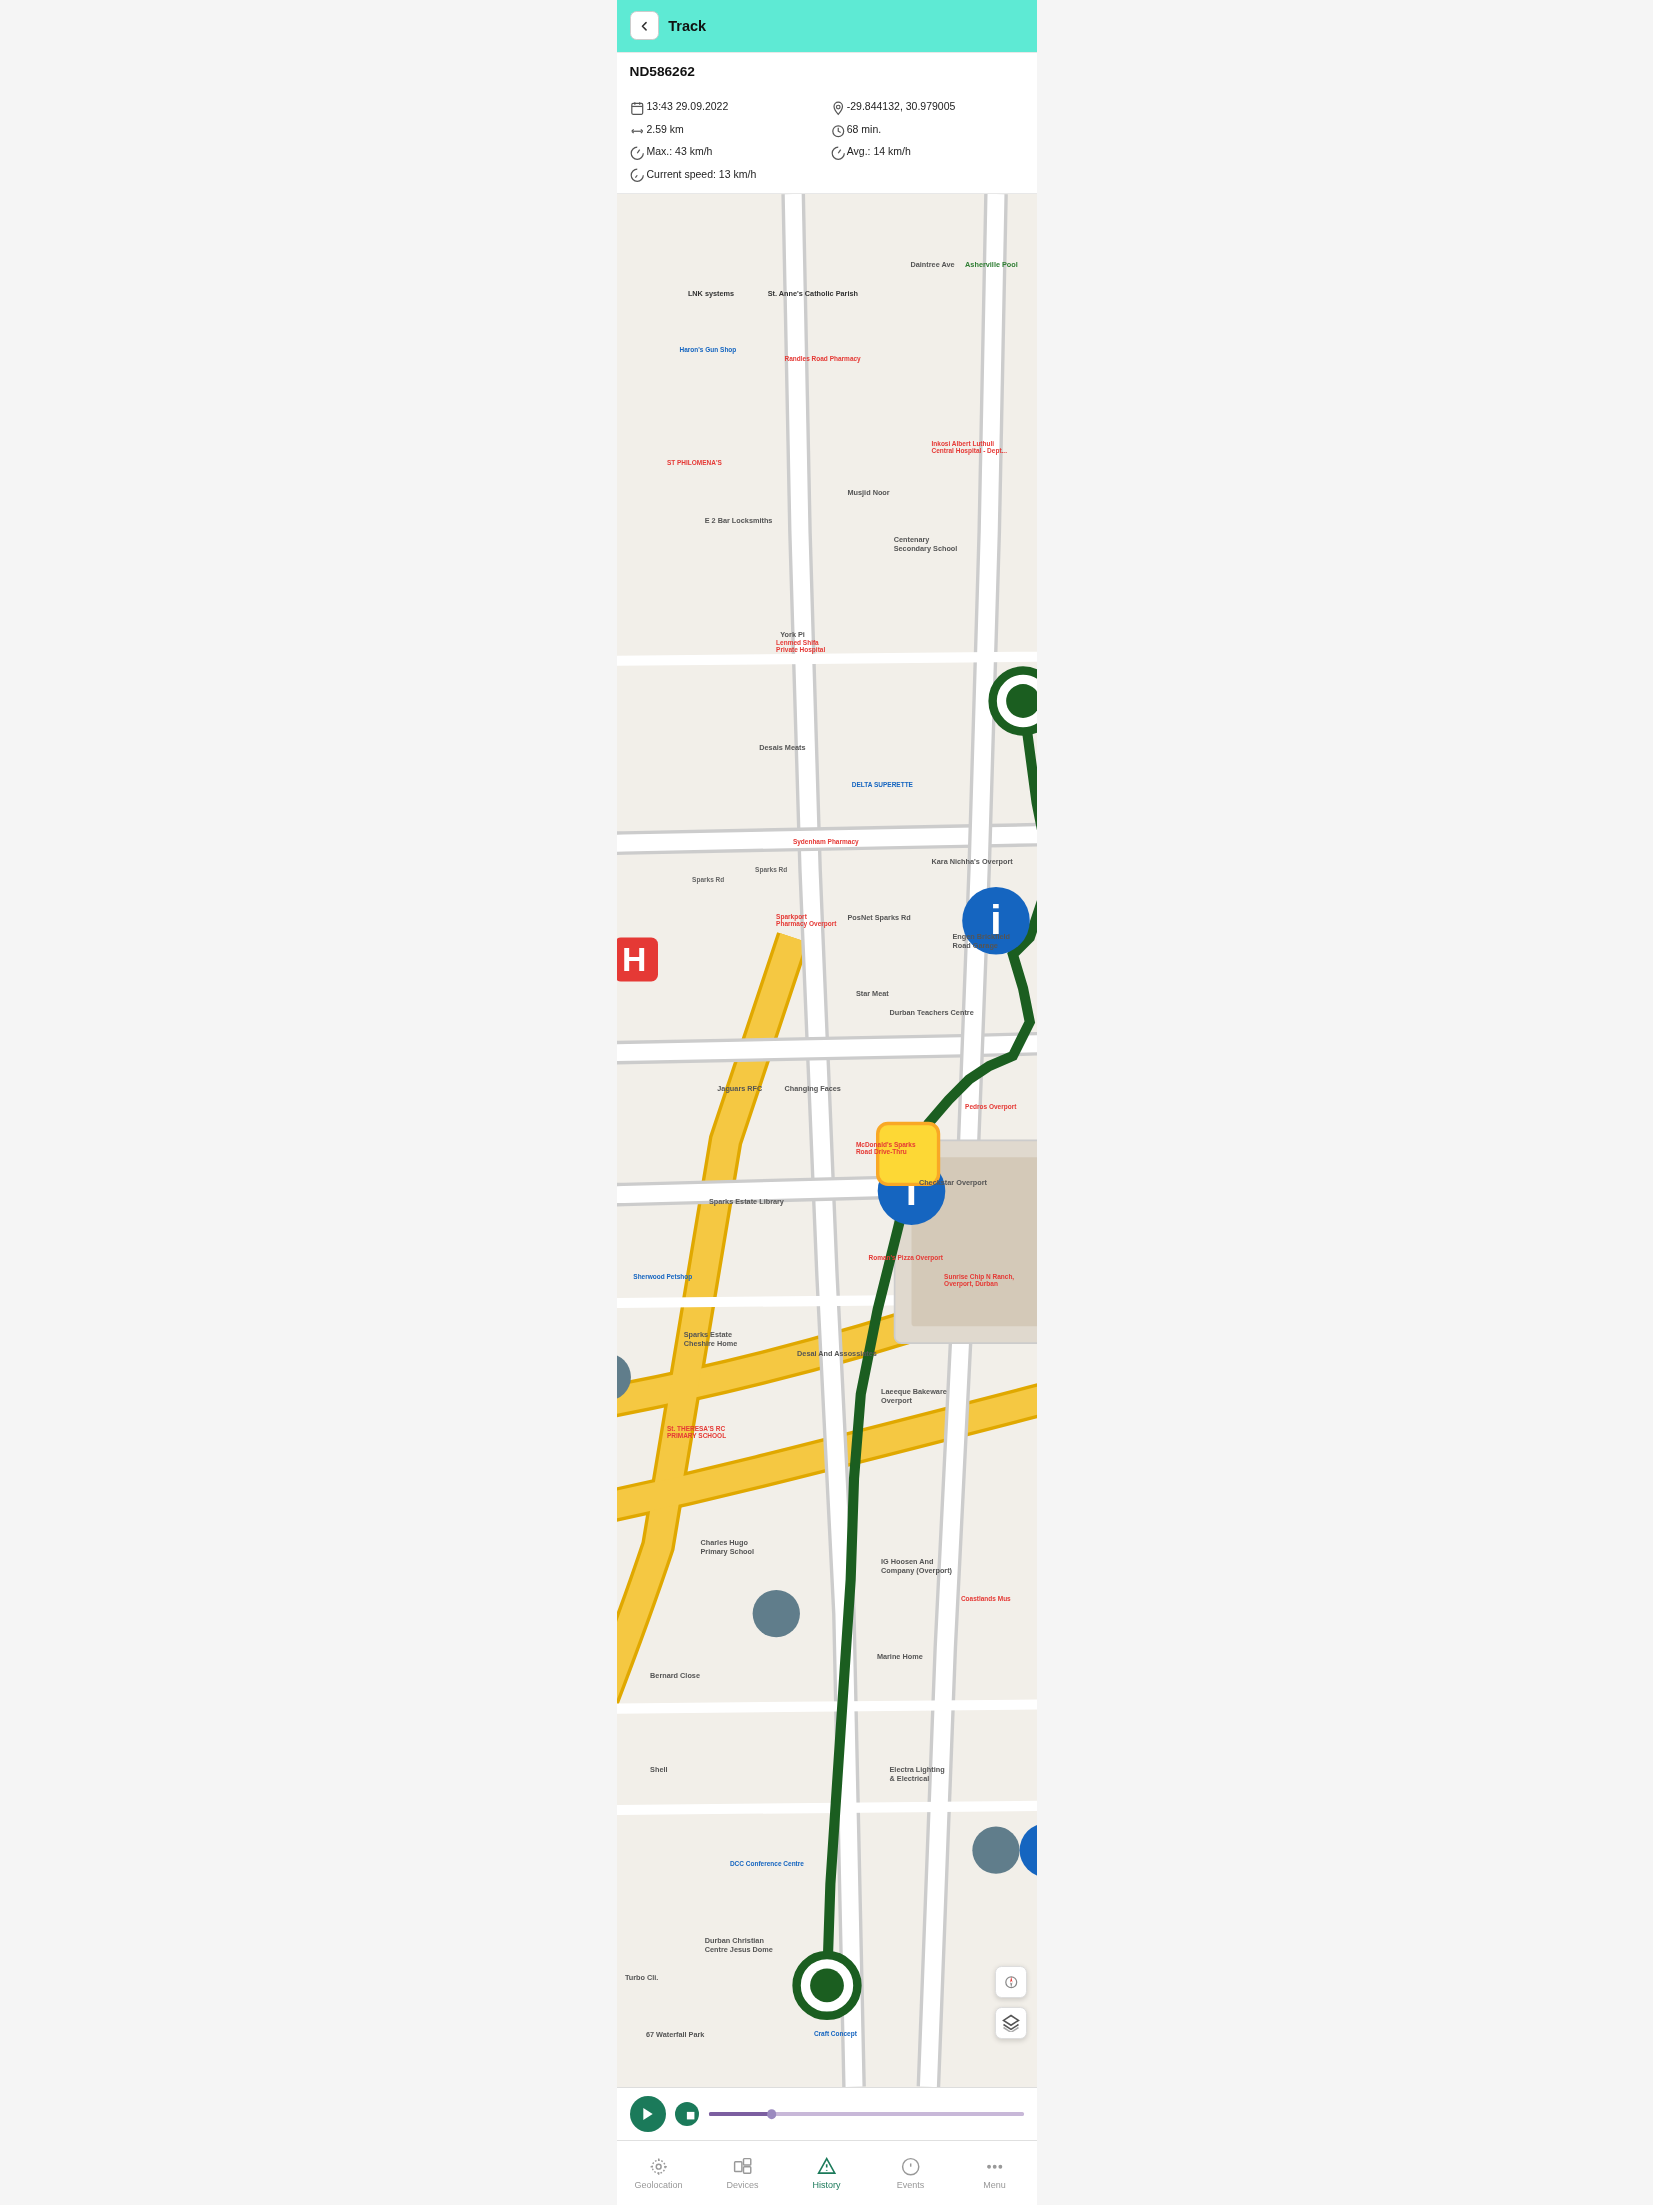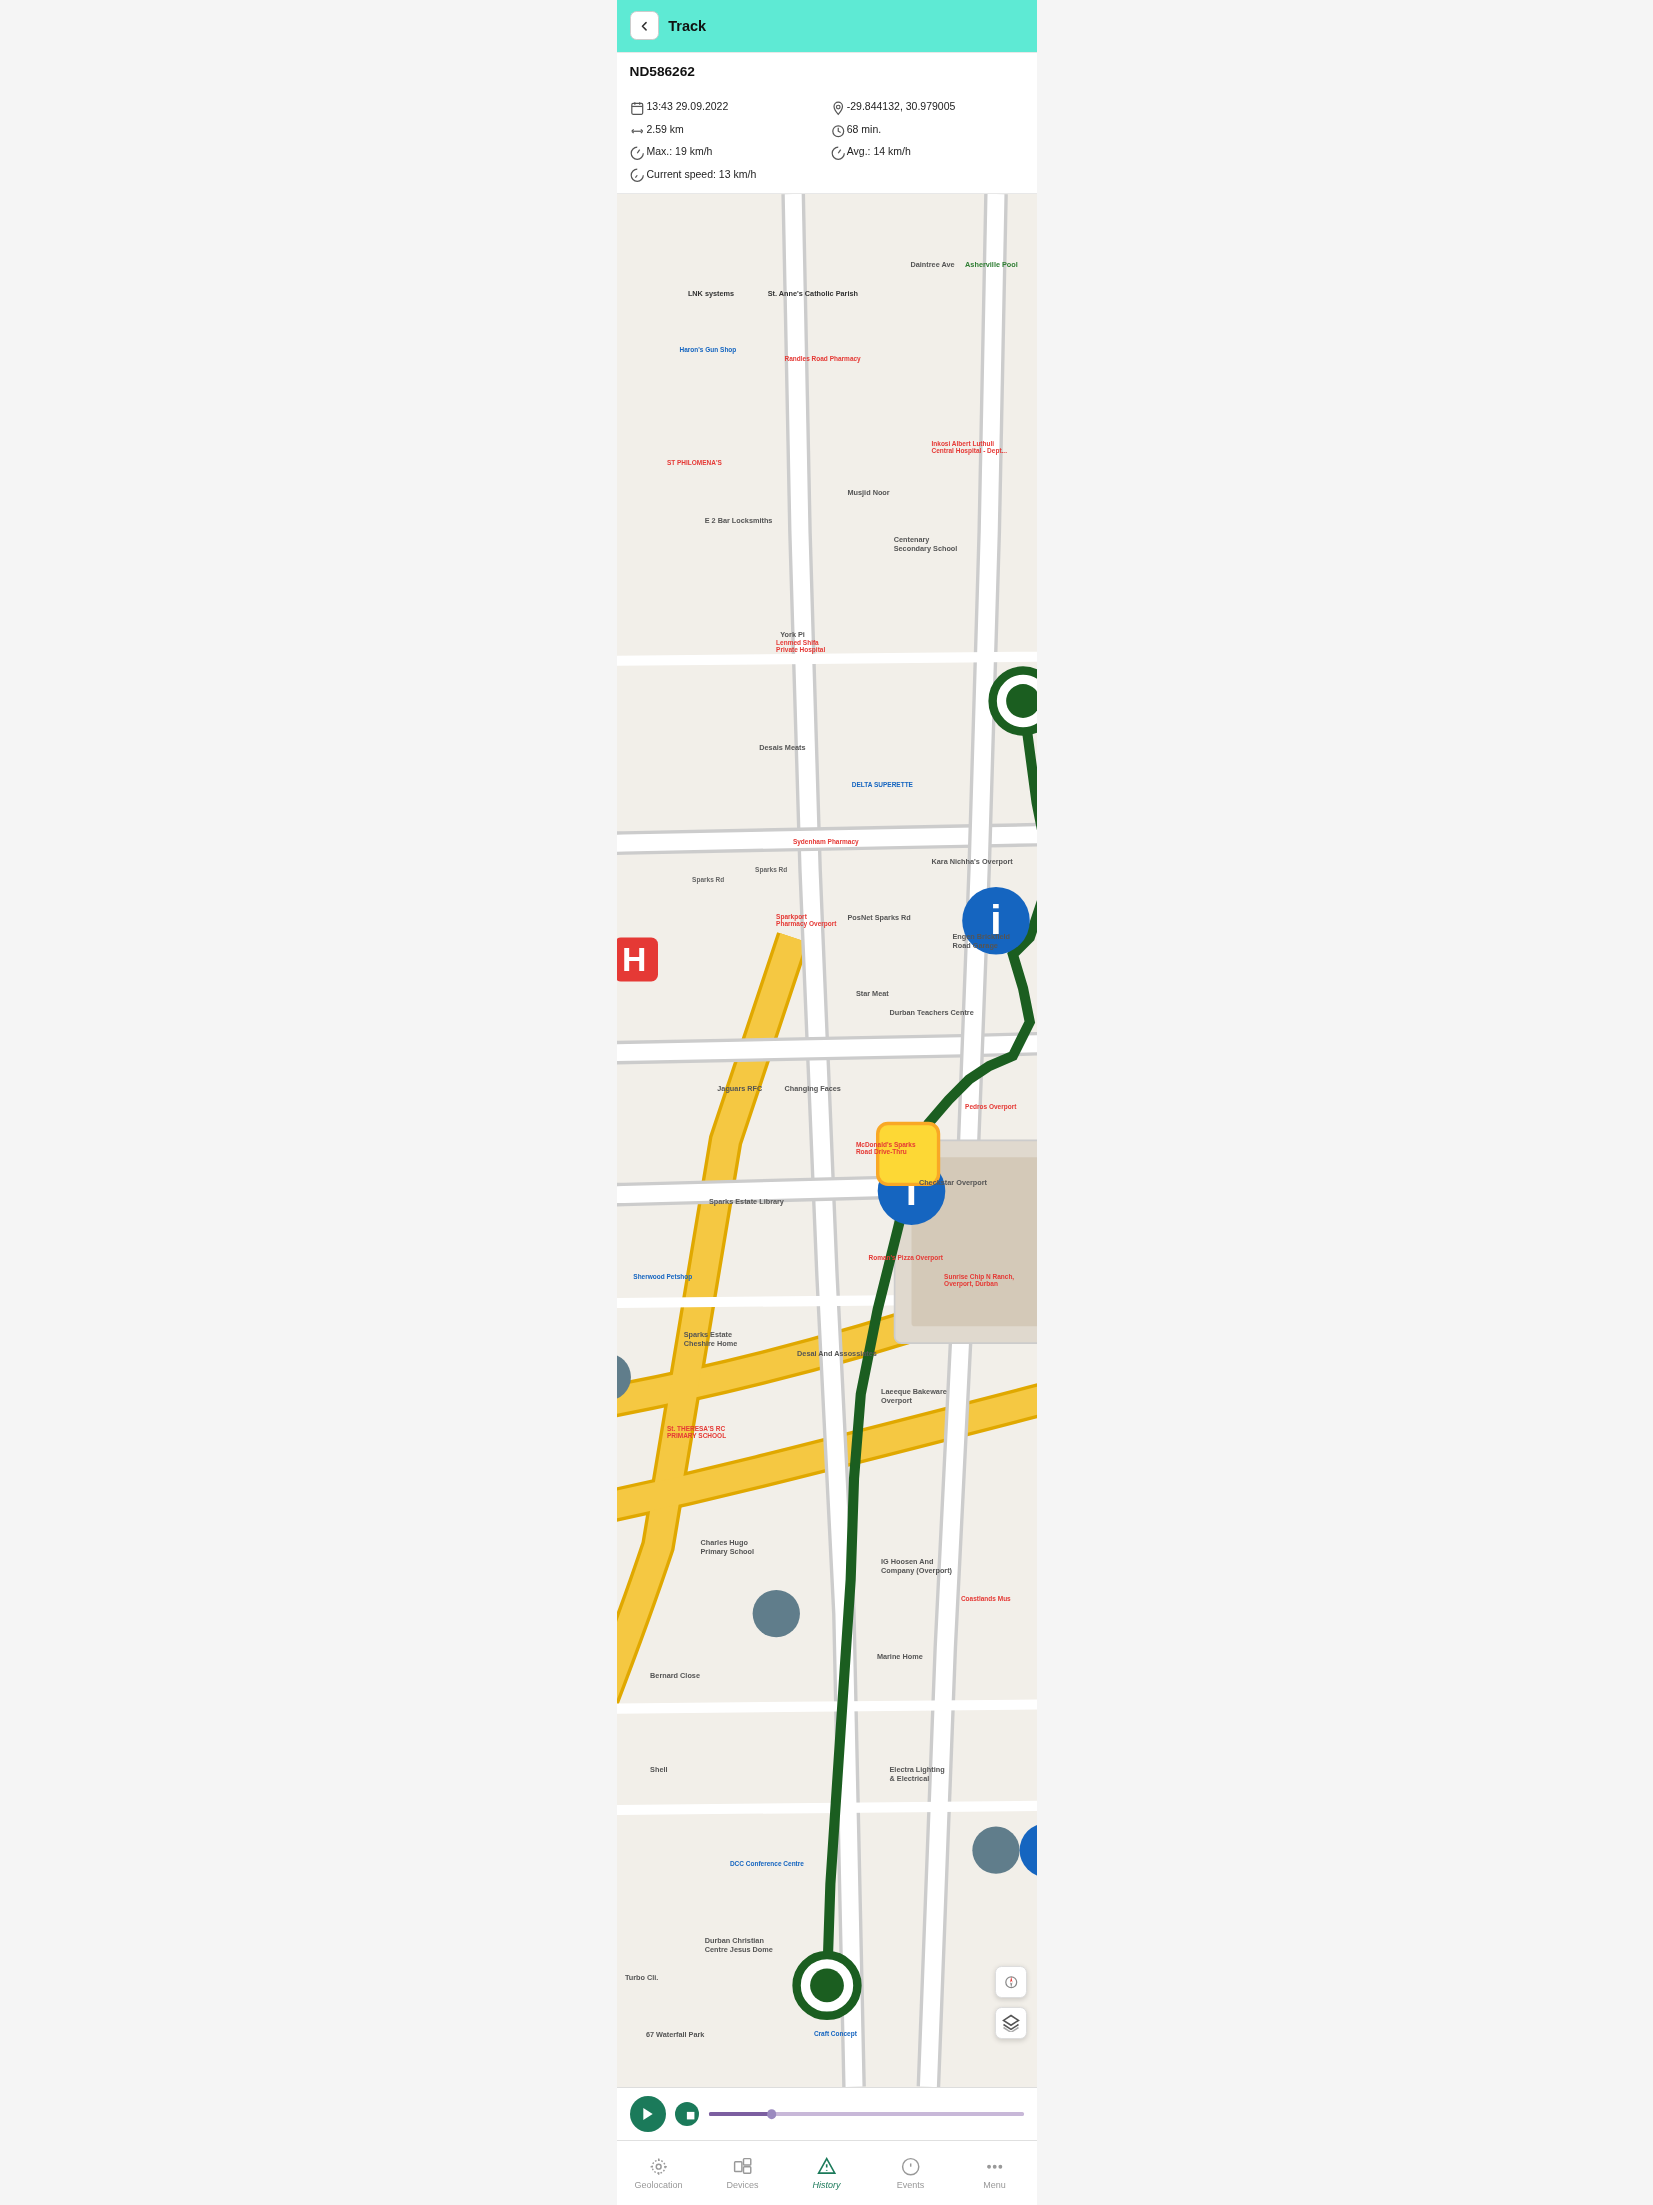--- a/index.html
+++ b/index.html
@@ -243,21 +243,21 @@
       width: 21px;
       height: 21px;
       display: flex;
       align-items: center;
       justify-content: center;
     }
     .nav-label {
       font-size: 9px;
       color: #999;
     }
-    .nav-label.active { color: #1b7a5a; font-style: italic; }
+    .nav-label.active { color: #1b7a5a; }
     .nav-item.active .nav-icon svg path,
     .nav-item.active .nav-icon svg line,
     .nav-item.active .nav-icon svg polyline { stroke: #1b7a5a; }
 
     
     .road-primary { stroke: #f5c842; stroke-width: 8; fill: none; }
     .road-secondary { stroke: #fff; stroke-width: 5; fill: none; }
     .road-minor { stroke: #fff; stroke-width: 3; fill: none; }
     .road-primary-border { stroke: #e0a800; stroke-width: 10; fill: none; }
     .road-secondary-border { stroke: #ccc; stroke-width: 7; fill: none; }
@@ -323,21 +323,21 @@
       </span>
       <span class="info-text">68 min.</span>
     </div>
     <div class="info-row">
       <span class="info-icon">
         <svg width="14.5" height="14.5" viewBox="0 0 24 24" fill="none" stroke="#555" stroke-width="2">
           <path d="M12 2a10 10 0 1 0 10 10"></path>
             <path d="M12 12l4-6"></path>
         </svg>
       </span>
-      <span class="info-text">Max.: 19 km/h</span>
+      <span class="info-text">Max.: 43 km/h</span>
     </div>
     <div class="info-row">
       <span class="info-icon">
         <svg width="14.5" height="14.5" viewBox="0 0 24 24" fill="none" stroke="#555" stroke-width="2">
           <path d="M12 2a10 10 0 1 0 10 10"></path>
             <path d="M12 12l4-6"></path>
         </svg>
       </span>
       <span class="info-text">Avg.: 14 km/h</span>
     </div>

